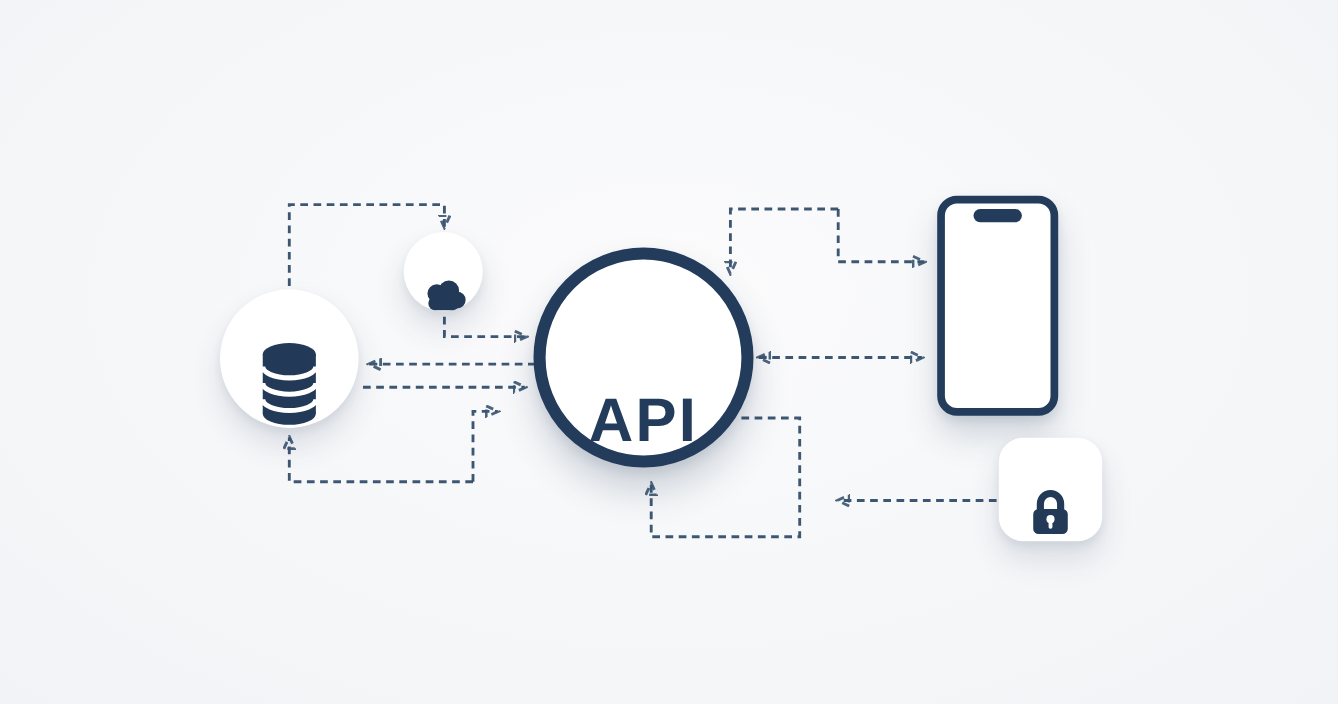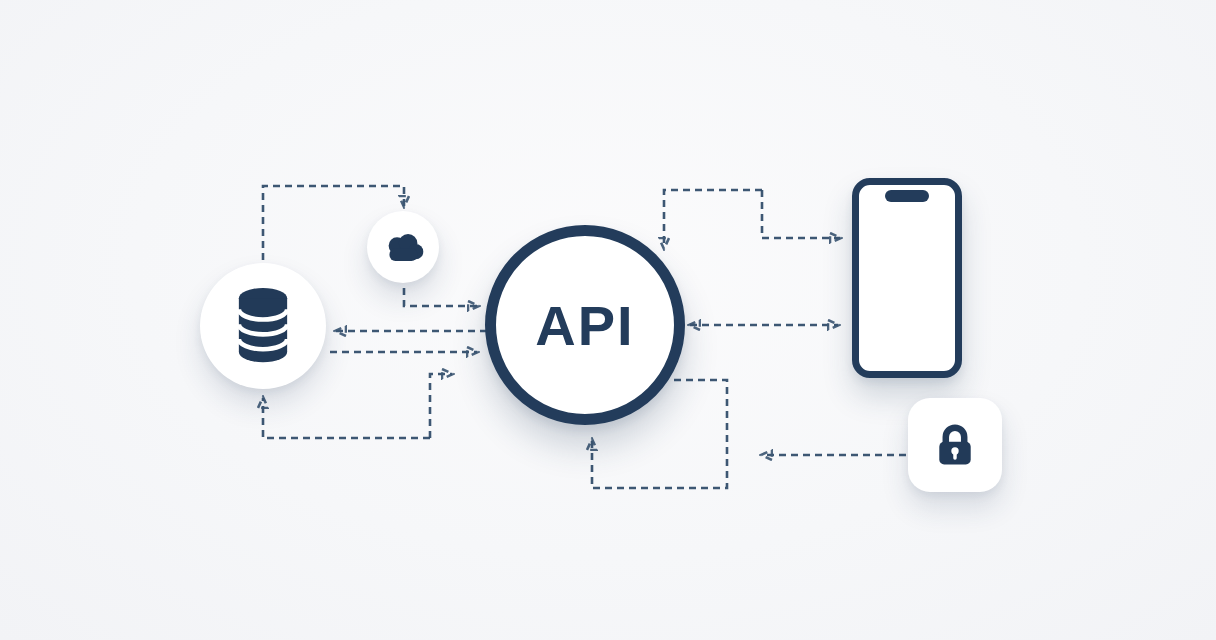--- a/index.html
+++ b/index.html
@@ -25,21 +25,21 @@
     fill: none;
     stroke: #2e4a68;
     stroke-width: 2.6;
     stroke-dasharray: 7 5;
     opacity: 0.92;
   }
   .node {
     position: absolute;
     background: #ffffff;
     display: flex;
-    align-items: center;
+    align-items: flex-end;
     justify-content: center;
     box-shadow: 0 16px 28px rgba(35, 60, 91, 0.14), 0 4px 8px rgba(35, 60, 91, 0.08);
   }
   .node-db {
     left: 200px; top: 263px;
     width: 126px; height: 126px;
     border-radius: 50%;
   }
   .node-cloud {
     left: 367px; top: 211px;

